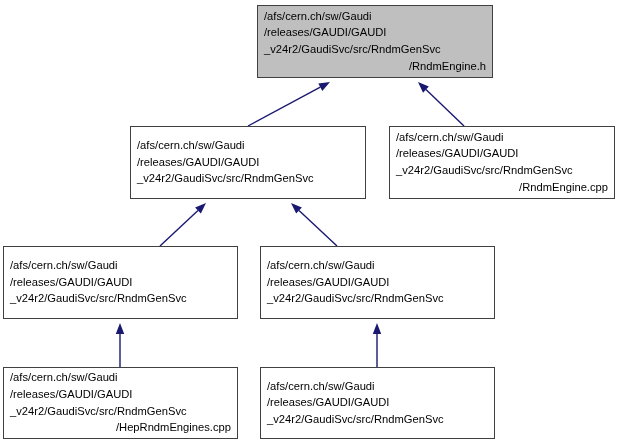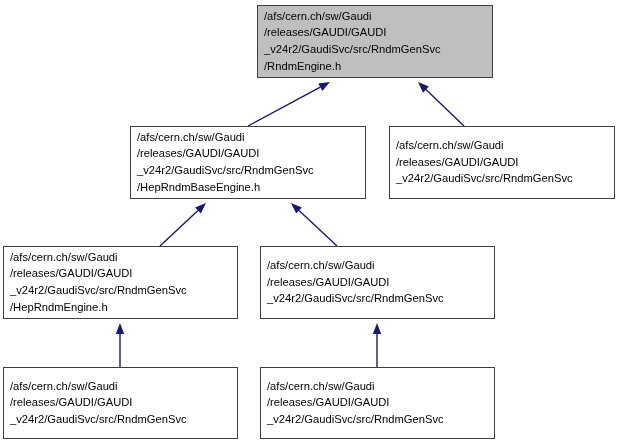--- a/index.html
+++ b/index.html
@@ -40,21 +40,21 @@
     border: 1px solid #404040;
   }
   .node .line {
     font-size: 11.2px;
     line-height: 16.6px;
     color: #000000;
     white-space: pre;
     text-align: left;
   }
   .node .line.center {
-    text-align: left;
+    text-align: right;
   }
 </style>
 </head>
 <body>
 
 <div id="graph">
   <svg class="edges" width="621" height="443" viewBox="0 0 621 443">
       <g>
         <line x1="248" y1="126" x2="320.3072370513008" y2="87.20099475296057" stroke="#191970" stroke-width="1.4"></line>
         <polygon points="330,82 322.2930714115221,90.90186787882755 318.32140269107947,83.50012162709359" fill="#191970"></polygon>
@@ -84,42 +84,42 @@
       <div class="node highlight" style="left: 257px; top: 5px; width: 236px; height: 73px;">
         <div class="line">/afs/cern.ch/sw/Gaudi</div>
         <div class="line">/releases/GAUDI/GAUDI</div>
         <div class="line">_v24r2/GaudiSvc/src/RndmGenSvc</div>
         <div class="line center">/RndmEngine.h</div>
       </div>
       <div class="node" style="left: 130px; top: 126px; width: 236px; height: 73px;">
         <div class="line">/afs/cern.ch/sw/Gaudi</div>
         <div class="line">/releases/GAUDI/GAUDI</div>
         <div class="line">_v24r2/GaudiSvc/src/RndmGenSvc</div>
-        <div class="line center">/HepRndmBaseEngine.h</div>
       </div>
       <div class="node" style="left: 389px; top: 126px; width: 226px; height: 73px;">
         <div class="line">/afs/cern.ch/sw/Gaudi</div>
         <div class="line">/releases/GAUDI/GAUDI</div>
         <div class="line">_v24r2/GaudiSvc/src/RndmGenSvc</div>
+        <div class="line center">/RndmEngine.cpp</div>
       </div>
       <div class="node" style="left: 3px; top: 246px; width: 235px; height: 73px;">
         <div class="line">/afs/cern.ch/sw/Gaudi</div>
         <div class="line">/releases/GAUDI/GAUDI</div>
         <div class="line">_v24r2/GaudiSvc/src/RndmGenSvc</div>
-        <div class="line center">/HepRndmEngine.h</div>
       </div>
       <div class="node" style="left: 260px; top: 246px; width: 235px; height: 73px;">
         <div class="line">/afs/cern.ch/sw/Gaudi</div>
         <div class="line">/releases/GAUDI/GAUDI</div>
         <div class="line">_v24r2/GaudiSvc/src/RndmGenSvc</div>
       </div>
       <div class="node" style="left: 3px; top: 367px; width: 235px; height: 72px;">
         <div class="line">/afs/cern.ch/sw/Gaudi</div>
         <div class="line">/releases/GAUDI/GAUDI</div>
         <div class="line">_v24r2/GaudiSvc/src/RndmGenSvc</div>
+        <div class="line center">/HepRndmEngines.cpp</div>
       </div>
       <div class="node" style="left: 260px; top: 367px; width: 235px; height: 72px;">
         <div class="line">/afs/cern.ch/sw/Gaudi</div>
         <div class="line">/releases/GAUDI/GAUDI</div>
         <div class="line">_v24r2/GaudiSvc/src/RndmGenSvc</div>
       </div>
     </div>
 </div>
 
 </body></html>

